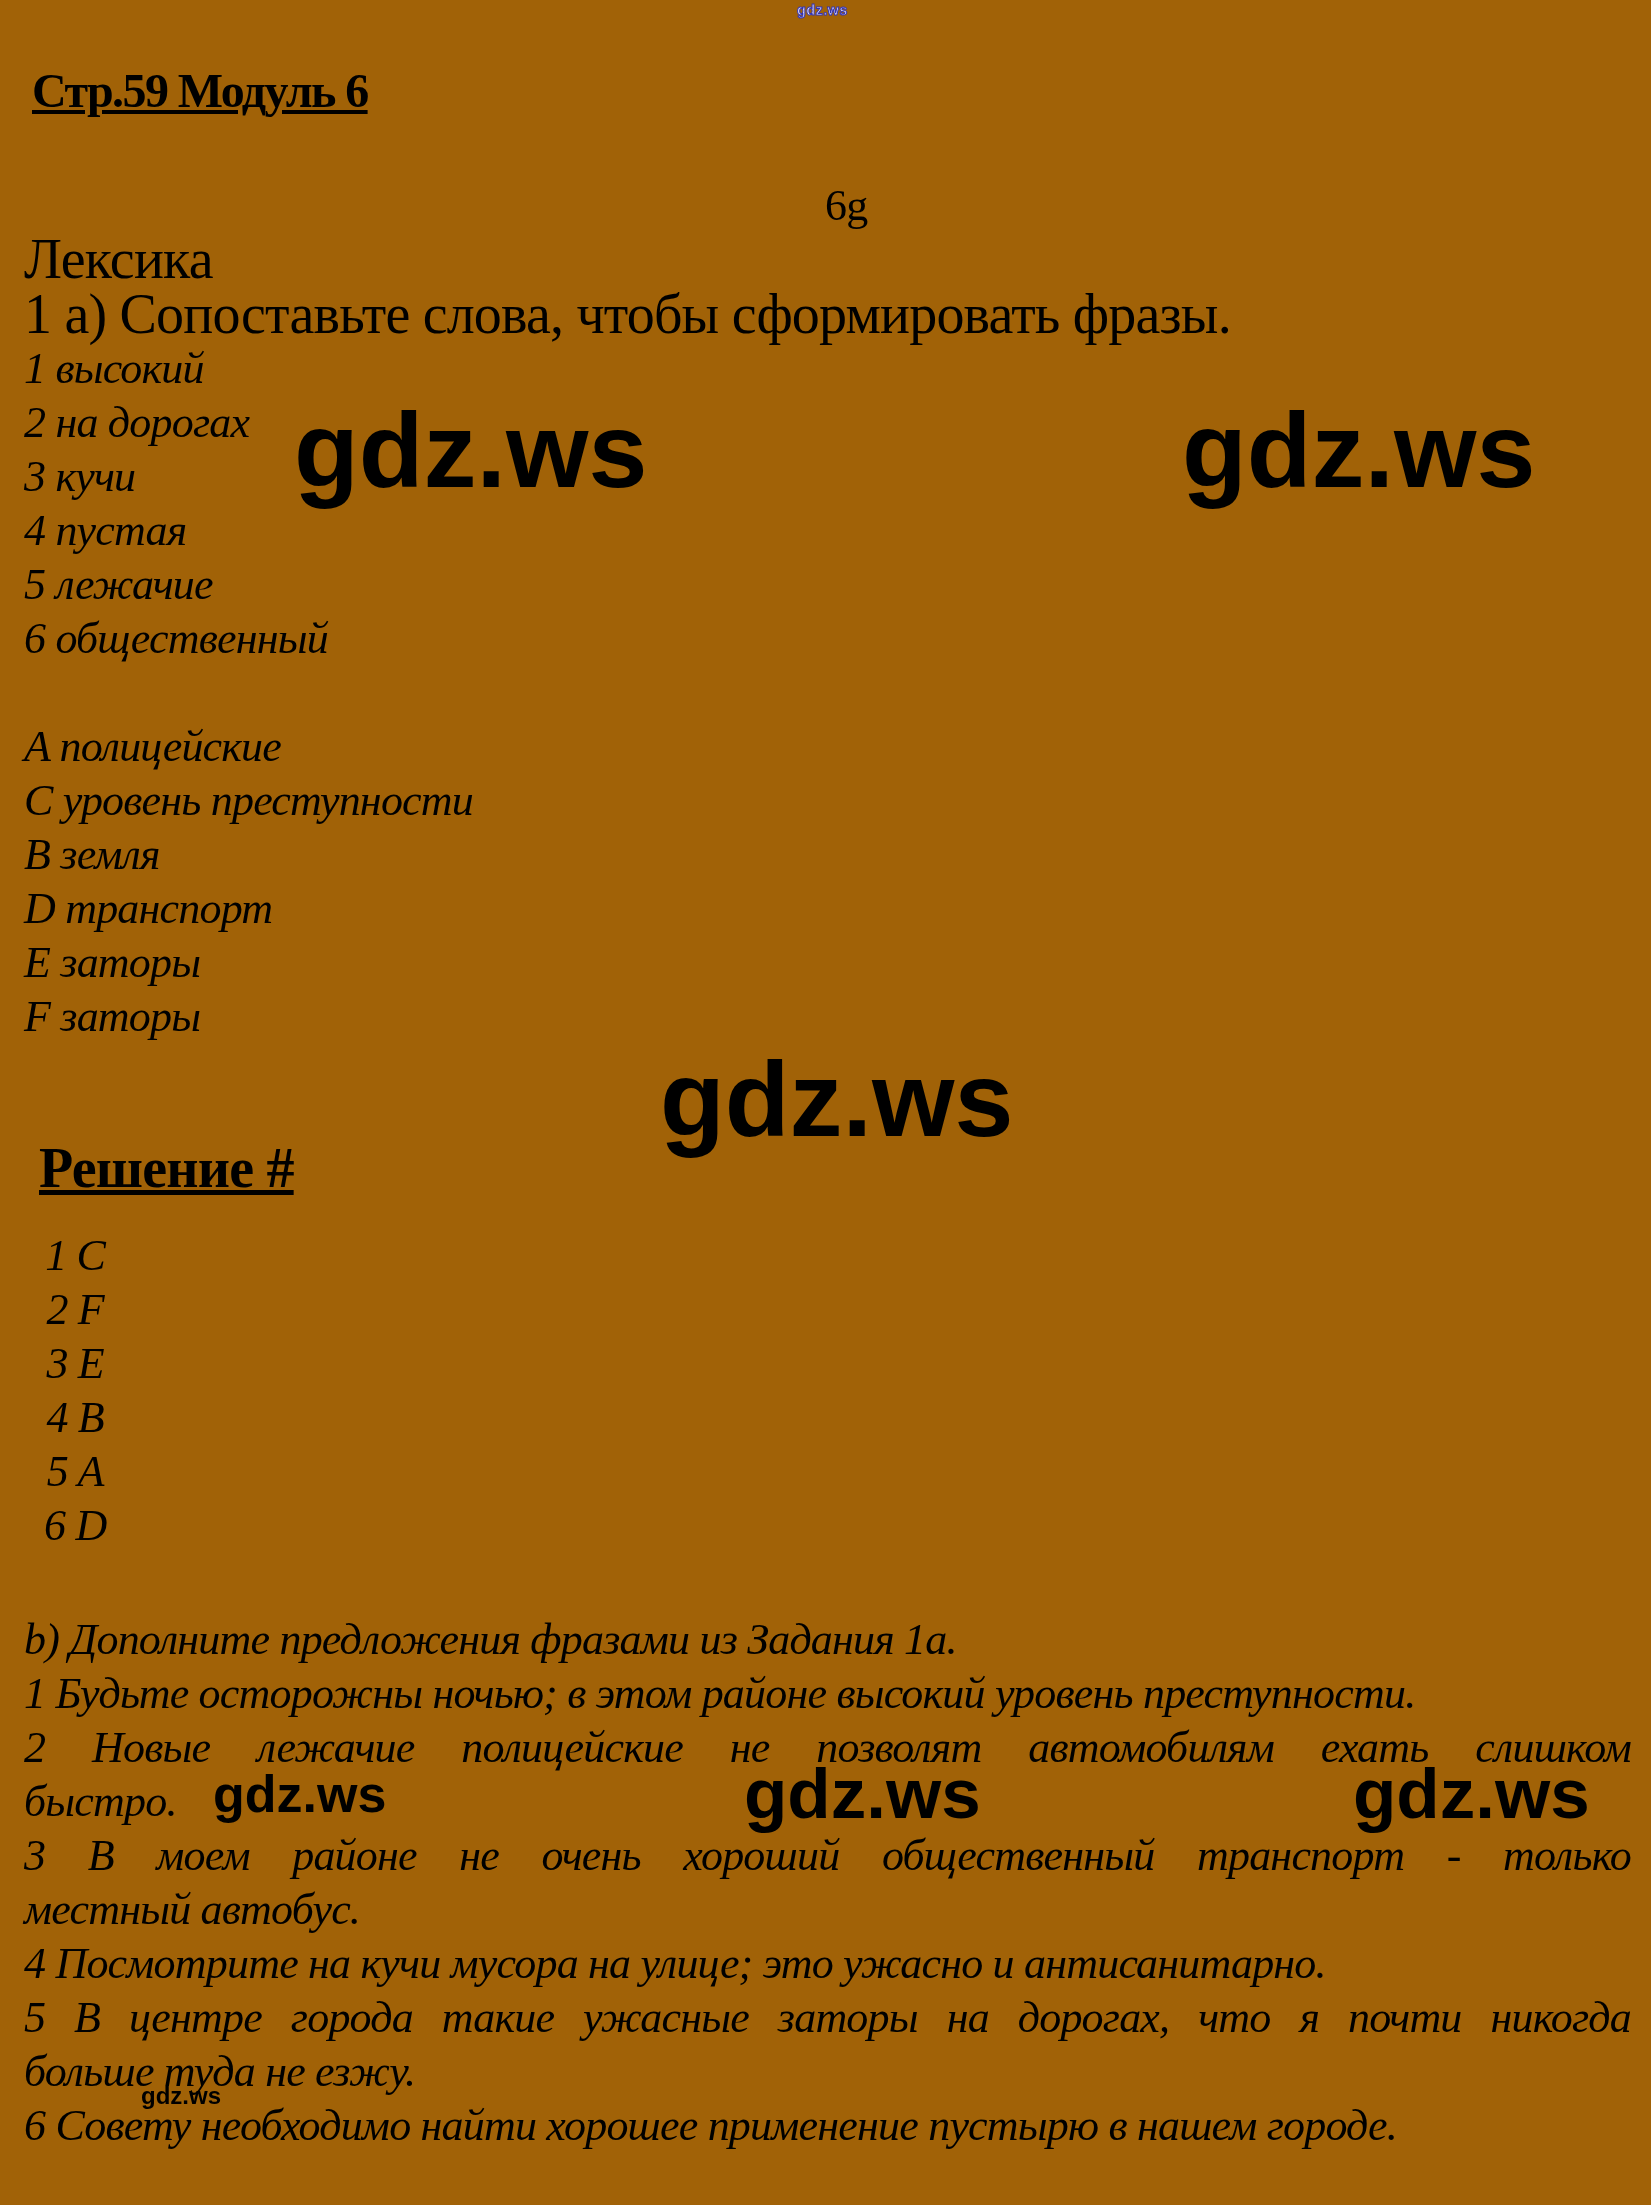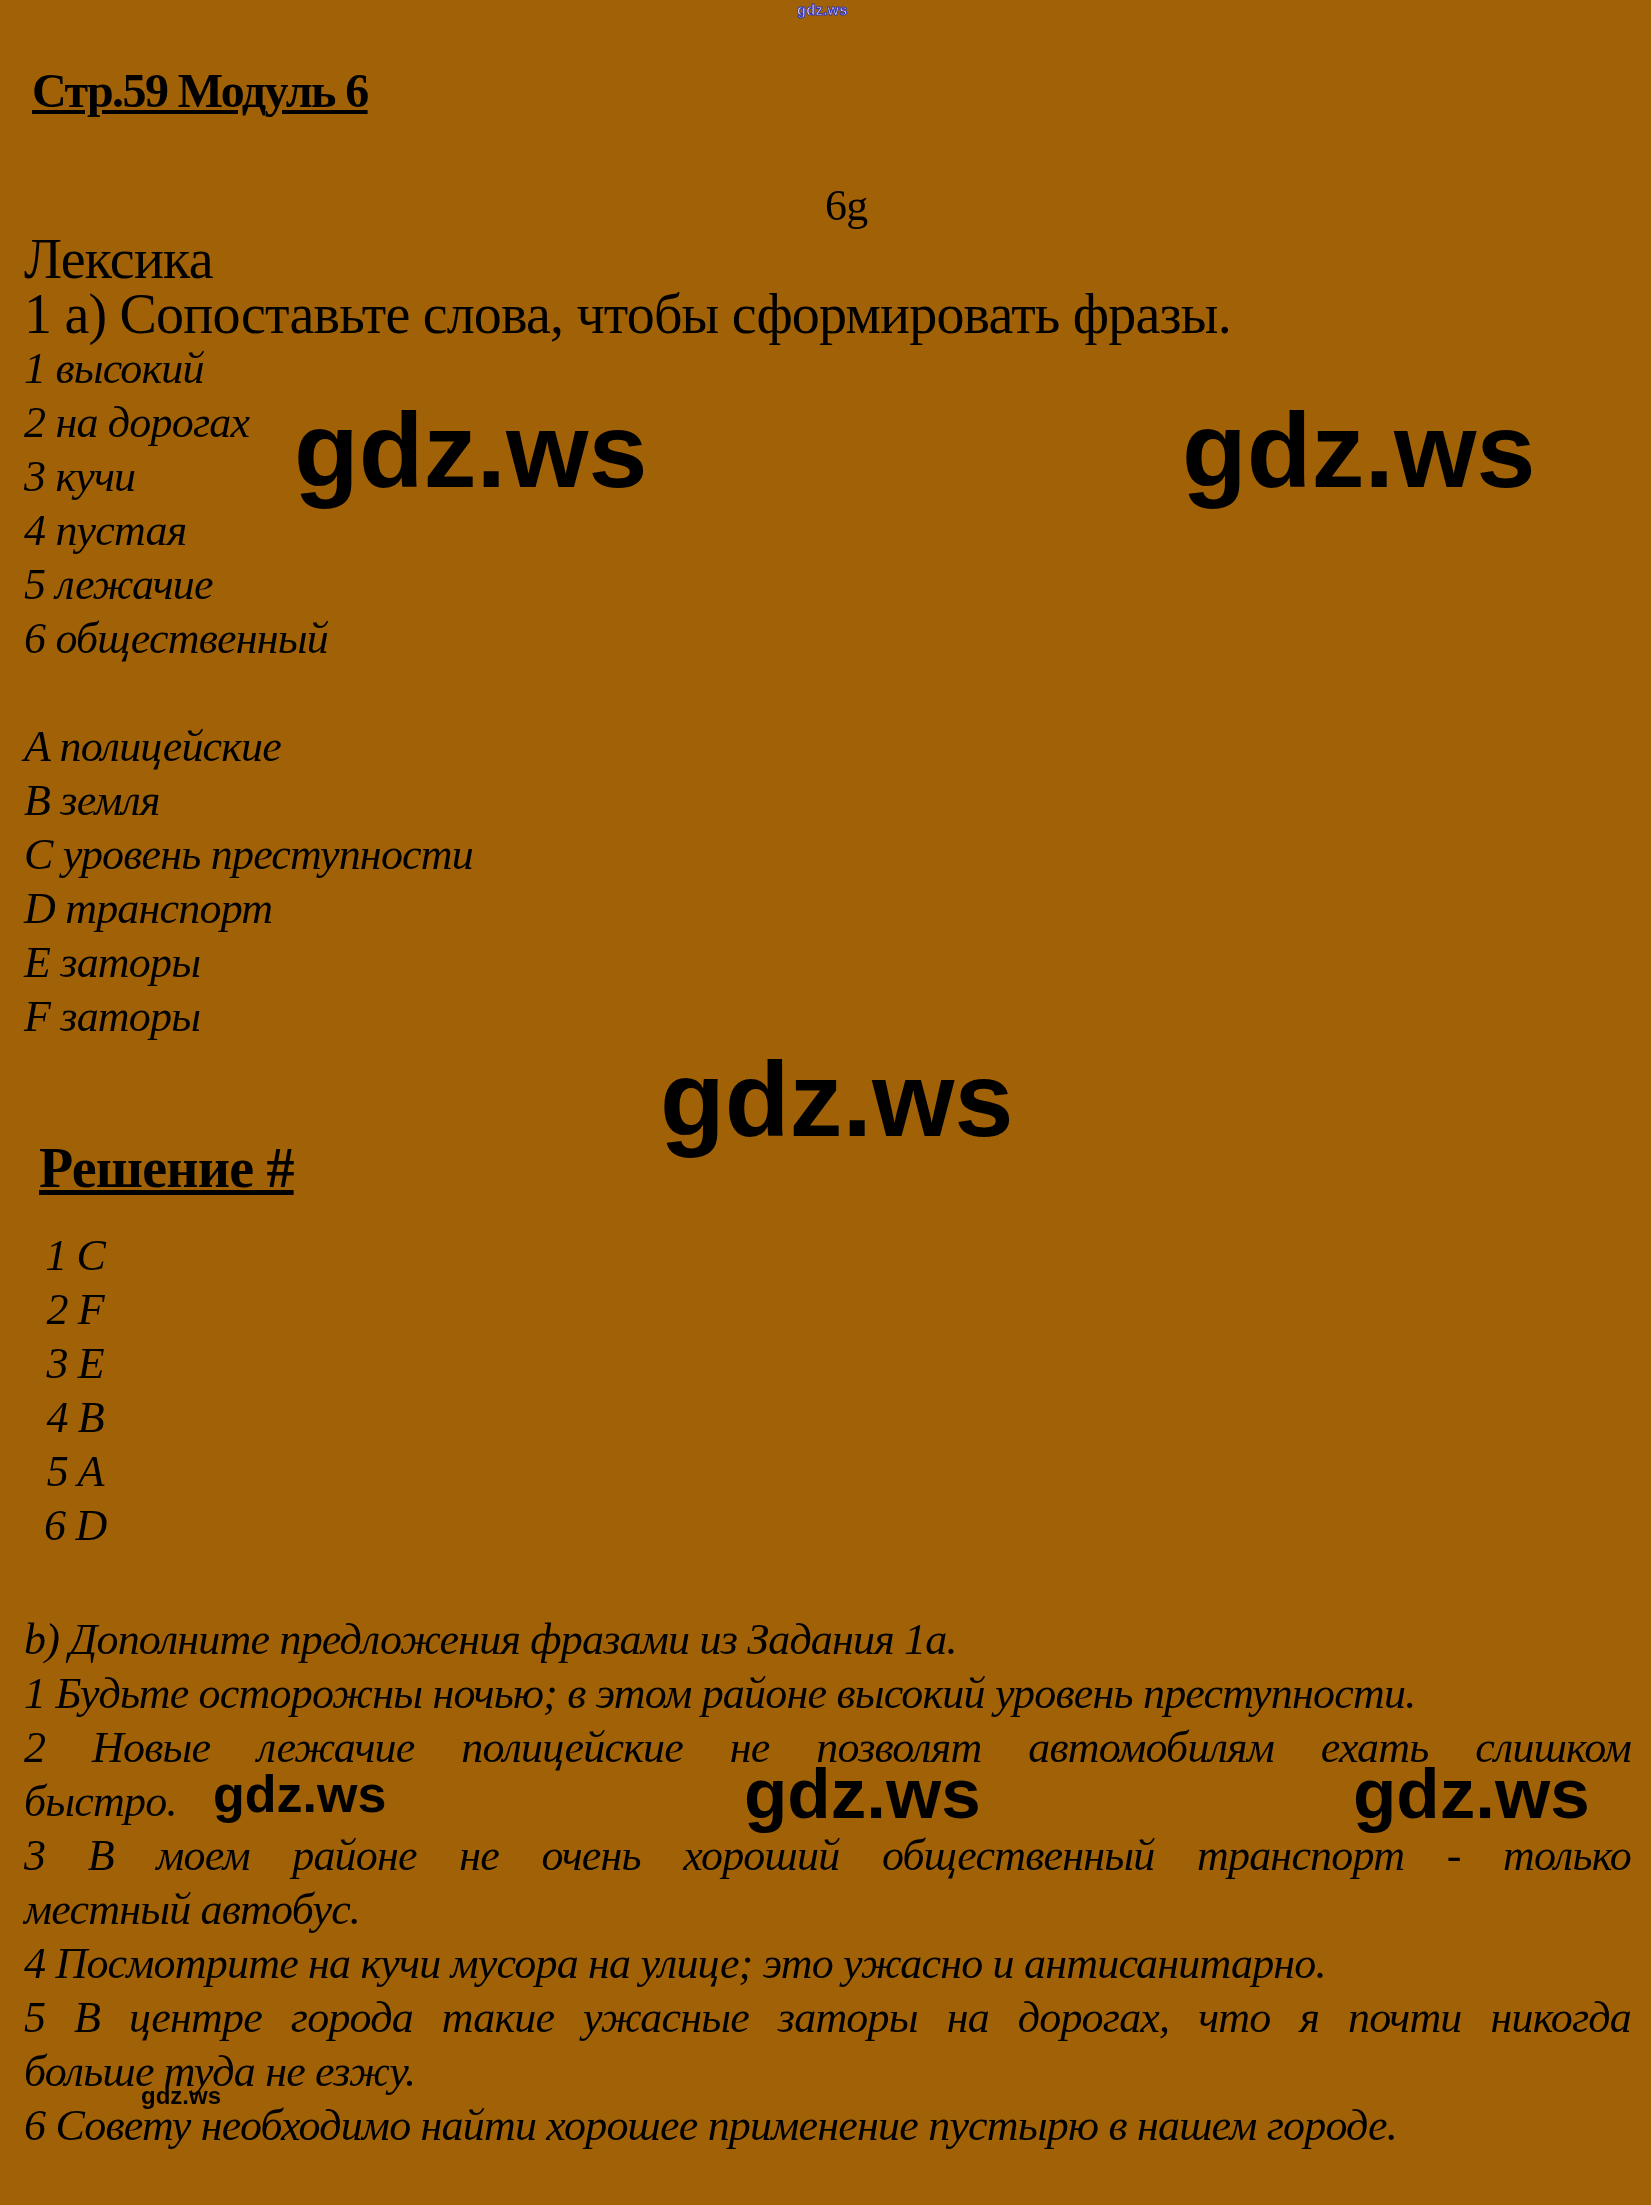--- a/index.html
+++ b/index.html
@@ -83,22 +83,22 @@
     <div class="line">4 пустая</div>
     <div class="line">5 лежачие</div>
     <div class="line">6 общественный</div>
   </div>
 
   <div class="wm wm-big-1">gdz.ws</div>
   <div class="wm wm-big-2">gdz.ws</div>
 
   <div class="abs list-let">
     <div class="line">A полицейские</div>
+    <div class="line">C уровень преступности</div>
     <div class="line">B земля</div>
-    <div class="line">C уровень преступности</div>
     <div class="line">D транспорт</div>
     <div class="line">E заторы</div>
     <div class="line">F заторы</div>
   </div>
 
   <div class="wm wm-big-3">gdz.ws</div>
 
   <div class="abs solution txt bold">Решение #</div>
 
   <div class="abs answers">

